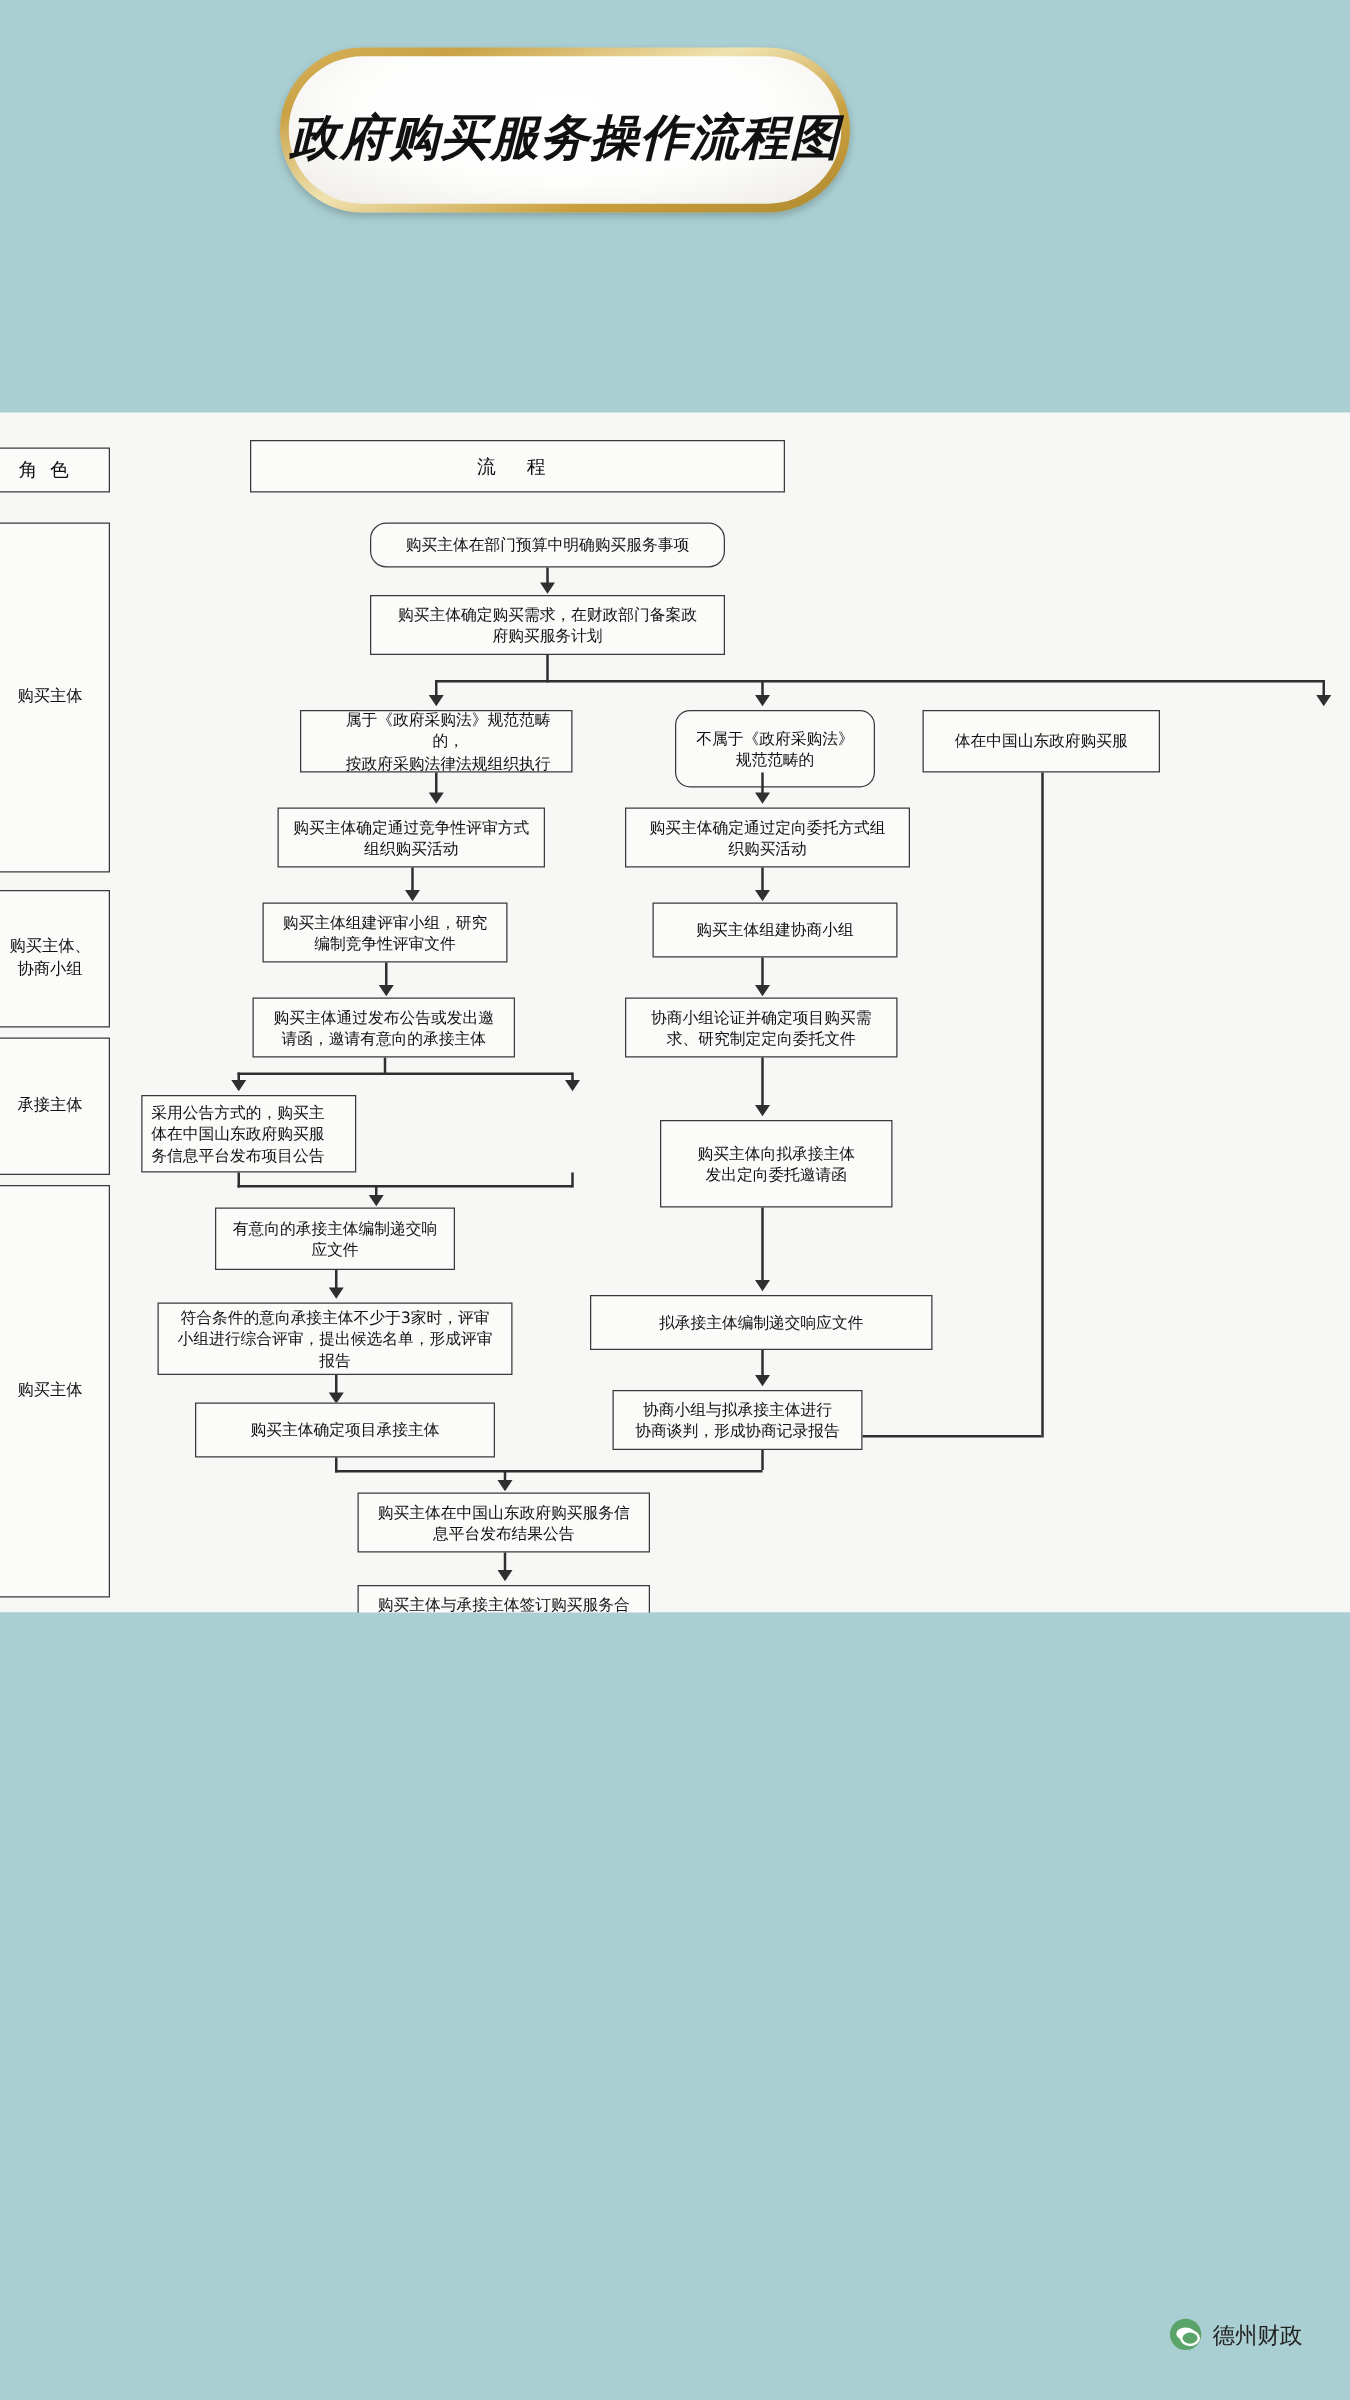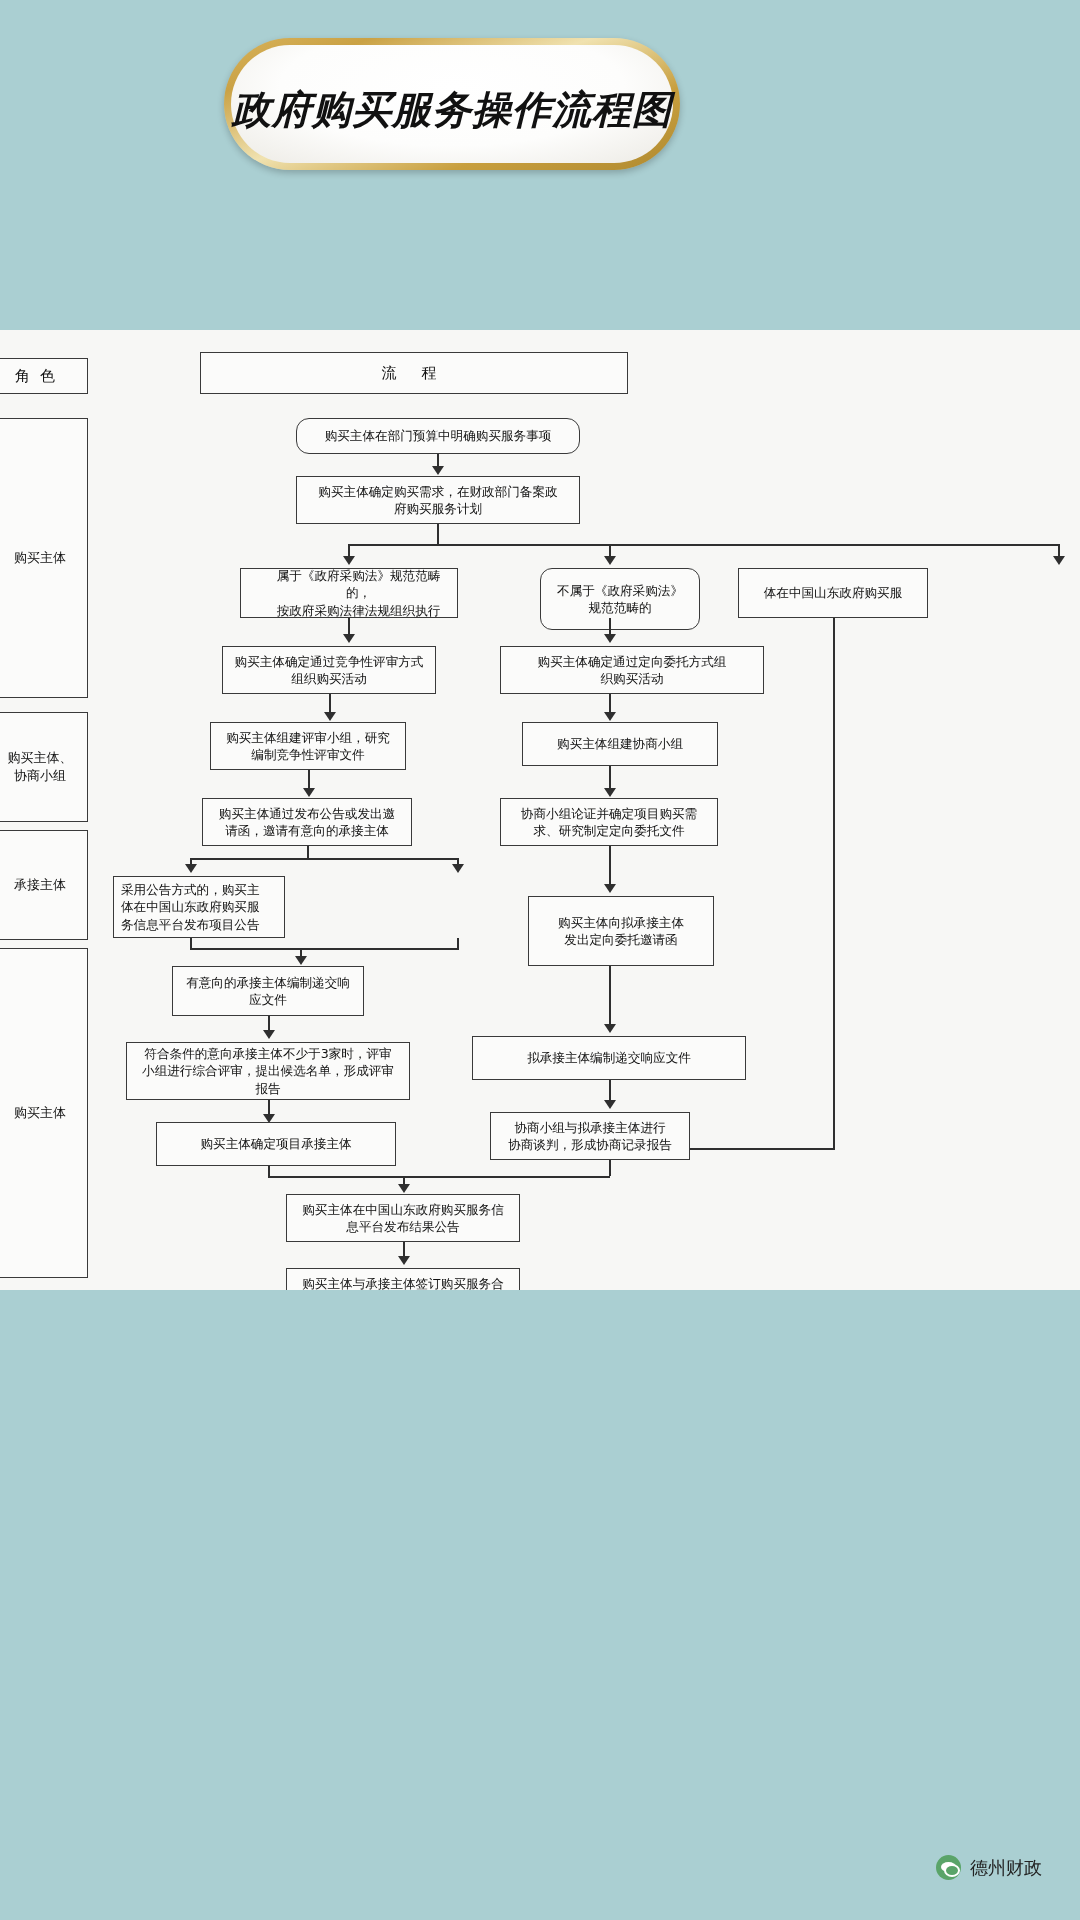--- a/index.html
+++ b/index.html
@@ -143,21 +143,21 @@
 规范范畴的</div>
     <div class="bx" style="left:738px; top:238px; width:190px; height:50px;">体在中国山东政府购买服</div>
 
     <div class="ln vl" style="left:348px; top:288px; height:20px;"></div>
     <div class="ar" style="left:343px; top:304px;"></div>
     <div class="bx" style="left:222px; top:316px; width:214px; height:48px;">购买主体确定通过竞争性评审方式
 组织购买活动</div>
 
     <div class="ln vl" style="left:609px; top:288px; height:20px;"></div>
     <div class="ar" style="left:604px; top:304px;"></div>
-    <div class="bx" style="left:500px; top:316px; width:264px; height:48px;">购买主体确定通过定向委托方式组
+    <div class="bx" style="left:500px; top:316px; width:228px; height:48px;">购买主体确定通过定向委托方式组
 织购买活动</div>
 
     <div class="ln vl" style="left:833px; top:288px; height:532px;"></div>
     <div class="ln hl" style="left:540px; top:818px; width:293px;"></div>
     <div class="ar-l" style="left:534px; top:813px;"></div>
 
     <div class="ln vl" style="left:329px; top:364px; height:22px;"></div>
     <div class="ar" style="left:324px; top:382px;"></div>
     <div class="bx" style="left:210px; top:392px; width:196px; height:48px;">购买主体组建评审小组，研究
 编制竞争性评审文件</div>

